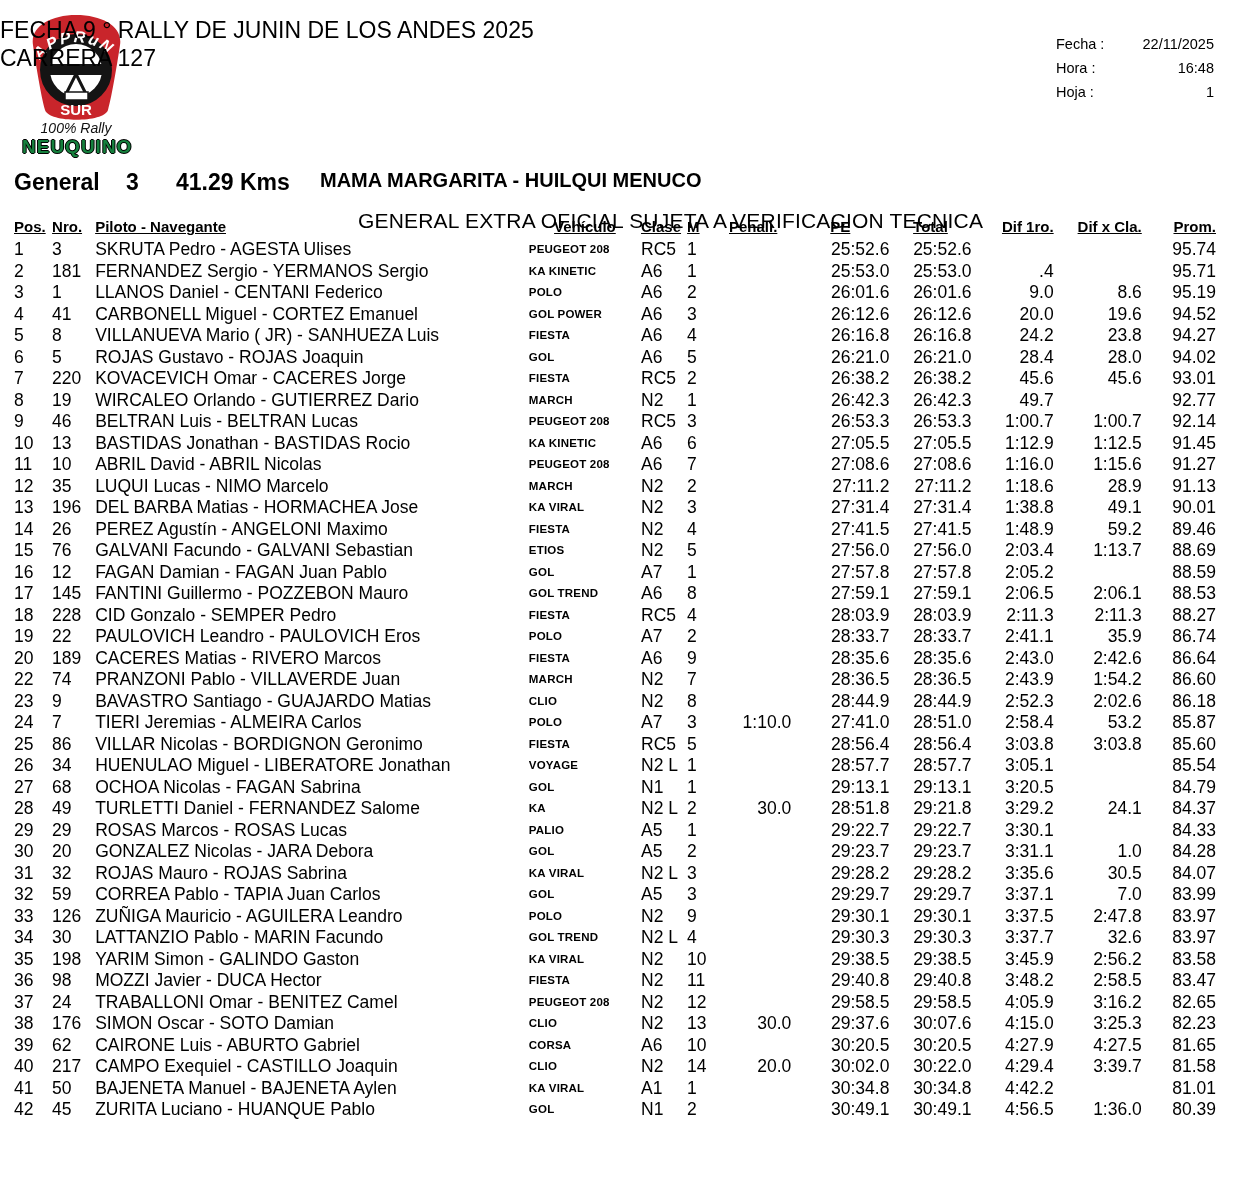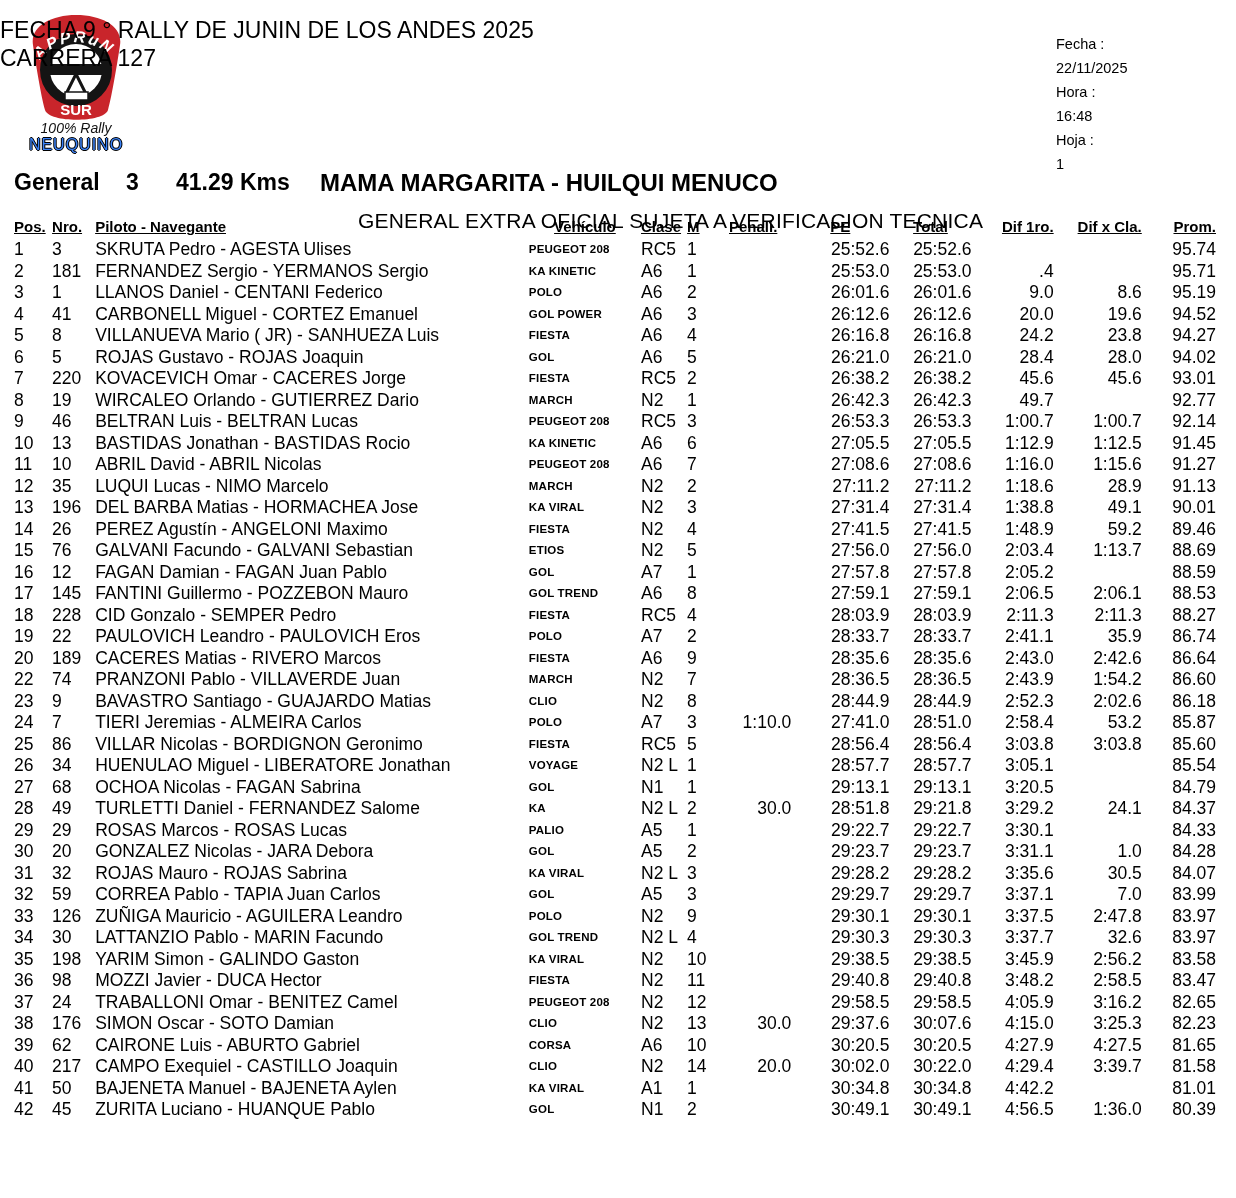--- a/index.html
+++ b/index.html
@@ -3,35 +3,35 @@
 <meta charset="utf-8">
 <style>
   html,body{margin:0;padding:0;background:#fff;}
   .page{position:relative;width:1236px;height:1198px;background:#fff;overflow:hidden;
         font-family:"Liberation Sans", sans-serif;color:#000;}
 
   
   .logo-wrap{position:absolute;left:22px;top:12px;width:108px;text-align:center;}
   .logo-script{font-size:14px;font-weight:normal;font-style:italic;color:#111;margin-top:-4px;
                text-shadow:0 0 1px #fff;}
-  .logo-bottom{font-size:16px;font-weight:normal;color:#3b82f6;letter-spacing:1px;
+  .logo-bottom{font-size:19px;font-weight:bold;color:#15803d;letter-spacing:1px;
                text-shadow:-1px 0 #000,1px 0 #000,0 -1px #000,0 1px #000;}
   .title-block{position:absolute;left:0;top:16px;width:1236px;text-align:left;
                font-size:23px;line-height:28px;}
   .info-block{position:absolute;left:1056px;top:32px;width:158px;font-size:14.5px;line-height:24px;}
-  .info-row{display:flex;justify-content:space-between;flex-direction:column;}
+  .info-row{display:flex;justify-content:space-between;}
 
   
   .stage-line{position:absolute;left:14px;top:157px;width:1210px;height:28px;
               font-weight:bold;font-size:23px;}
   .stage-line span{position:absolute;top:12px;white-space:nowrap;}
   .st-general{left:0;}
   .st-num{left:112px;}
   .st-dist{left:162px;}
-  .st-name{left:306px;font-size:24px;}
+  .st-name{left:306px;font-size:20px;}
   .subtitle{position:absolute;left:105px;top:186px;width:1131px;text-align:center;
             font-size:21px;letter-spacing:0.2px;margin-top:23px;}
 
   
   .tbl-wrap{position:absolute;left:14px;top:218px;width:1202px;}
   table{border-collapse:collapse;table-layout:fixed;width:1202px;}
   th{font-size:15px;font-weight:bold;text-decoration:underline;text-align:left;
      padding:0 0 4px 0;white-space:nowrap;}
   td{font-size:17.5px;height:21.5px;padding:0;white-space:nowrap;overflow:hidden;
      vertical-align:middle;line-height:21.5px;}

